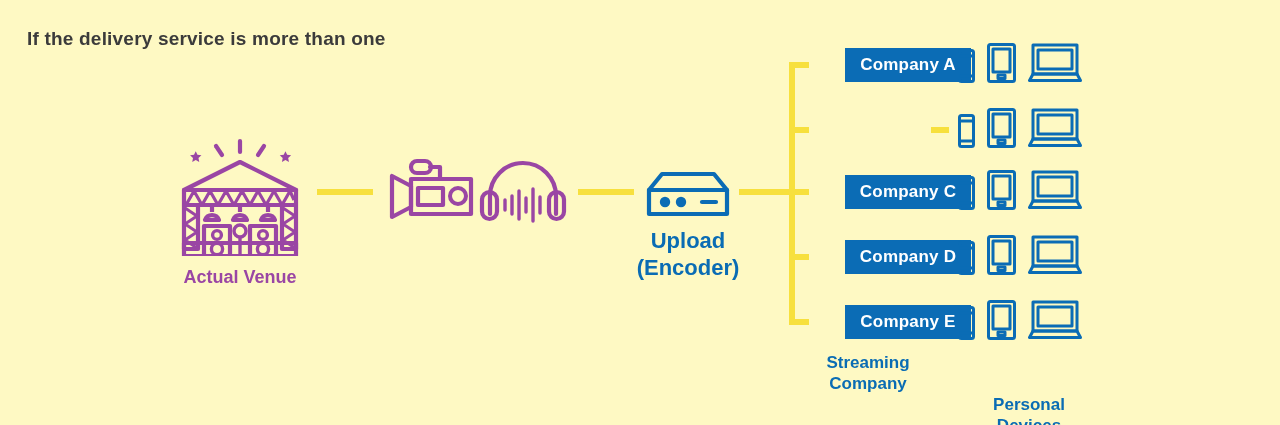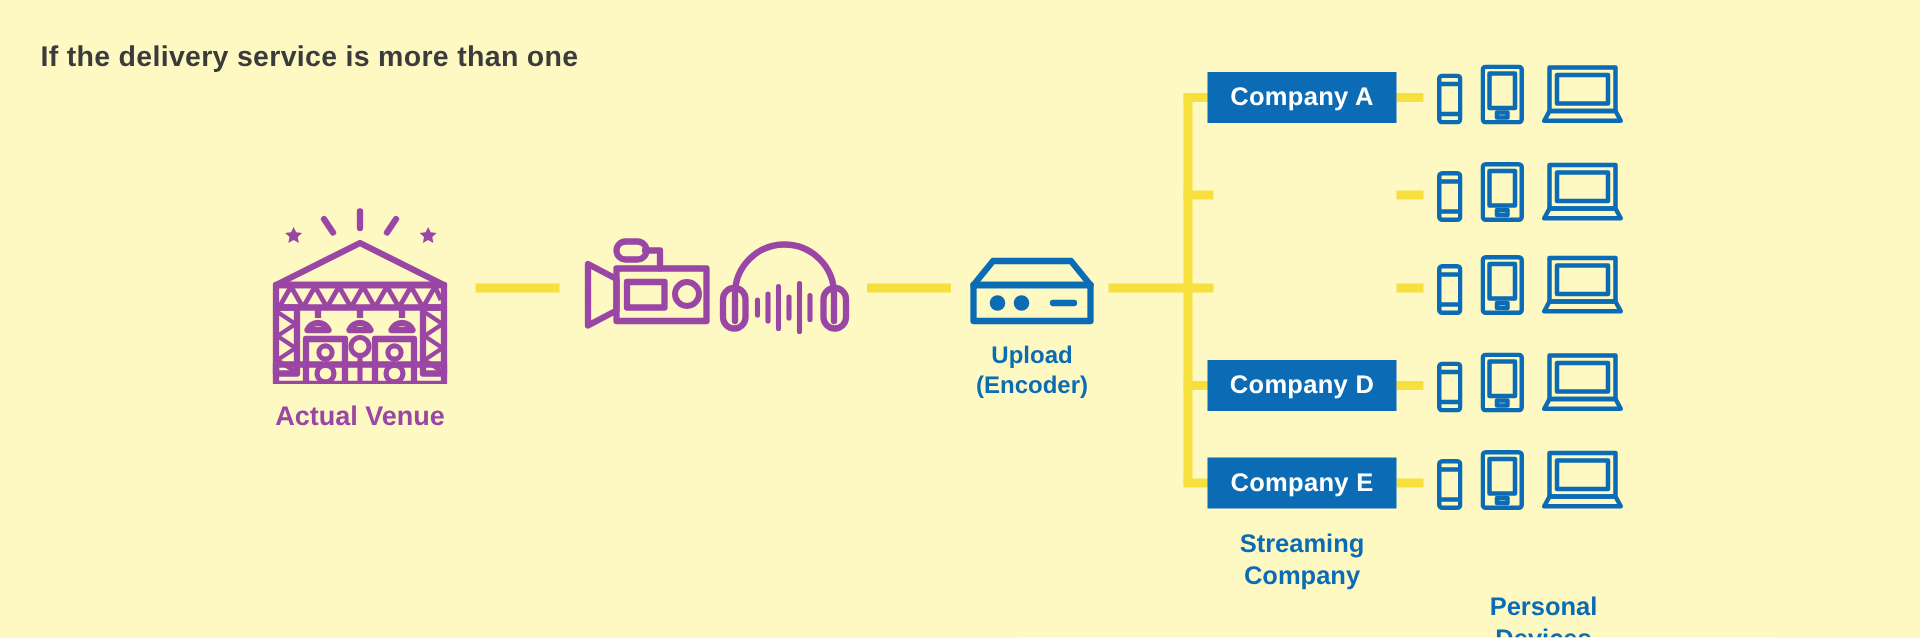--- a/index.html
+++ b/index.html
@@ -62,20 +62,21 @@
     background: #0b6cb5;
     color: #ffffff;
     font-weight: bold;
     font-size: 17px;
     letter-spacing: 0.2px;
     display: flex;
     align-items: center;
     justify-content: center;
     height: 34px;
     width: 126px;
+    margin-left: 40px;
   }
 
   
   .device-row {
     position: absolute;
     display: flex;
     align-items: flex-end;
     gap: 12px;
   }
 
@@ -198,40 +199,41 @@
       </g>
       <g fill="#0b6cb5" stroke="none">
         <circle cx="20" cy="32" r="5.2"></circle>
         <circle cx="36" cy="32" r="5.2"></circle>
       </g>
       <g stroke="#0b6cb5" stroke-width="4.2" stroke-linecap="round">
         <line x1="57" y1="32" x2="71" y2="32"></line>
       </g>
     </svg>
   </div>
-  <div class="node-label label-blue" style="left:612px; top:228px; width:152px; font-size:16px;">Upload
+  <div class="node-label label-blue" style="left:612px; top:228px; width:152px; font-size:22px;">Upload
 (Encoder)</div>
 
   <div class="conn conn-h" style="left:739px; top:189px; width:56px;"></div>
 
   <div class="conn conn-v" style="left:789px; top:62px; height:260px;"></div>
 
   <div class="conn conn-h" style="left:789px; top:62px;  width:20px;"></div>
   <div class="conn conn-h" style="left:789px; top:127px; width:20px;"></div>
   <div class="conn conn-h" style="left:789px; top:189px; width:20px;"></div>
   <div class="conn conn-h" style="left:789px; top:254px; width:20px;"></div>
   <div class="conn conn-h" style="left:789px; top:319px; width:20px;"></div>
 
   <div class="conn conn-h" style="left:931px; top:62px;  width:18px;"></div>
   <div class="conn conn-h" style="left:931px; top:127px; width:18px;"></div>
   <div class="conn conn-h" style="left:931px; top:189px; width:18px;"></div>
   <div class="conn conn-h" style="left:931px; top:254px; width:18px;"></div>
   <div class="conn conn-h" style="left:931px; top:319px; width:18px;"></div>
 
   <div class="company" style="left:805px; top:48px;">Company A</div>
+  <div class="company" style="left:805px; top:175px;">Company C</div>
   <div class="company" style="left:805px; top:240px;">Company D</div>
   <div class="company" style="left:805px; top:305px;">Company E</div>
 
   <div class="device-row" style="left:958px; top:43px;">
     <span>
       <svg width="17" height="34" viewBox="0 0 17 34">
           <g fill="none" stroke="#0b6cb5" stroke-width="3" stroke-linejoin="round">
             <rect x="1.5" y="1.5" width="14" height="31" rx="2"></rect>
             <line x1="1.5" y1="7" x2="15.5" y2="7"></line>
             <line x1="1.5" y1="27" x2="15.5" y2="27"></line>

